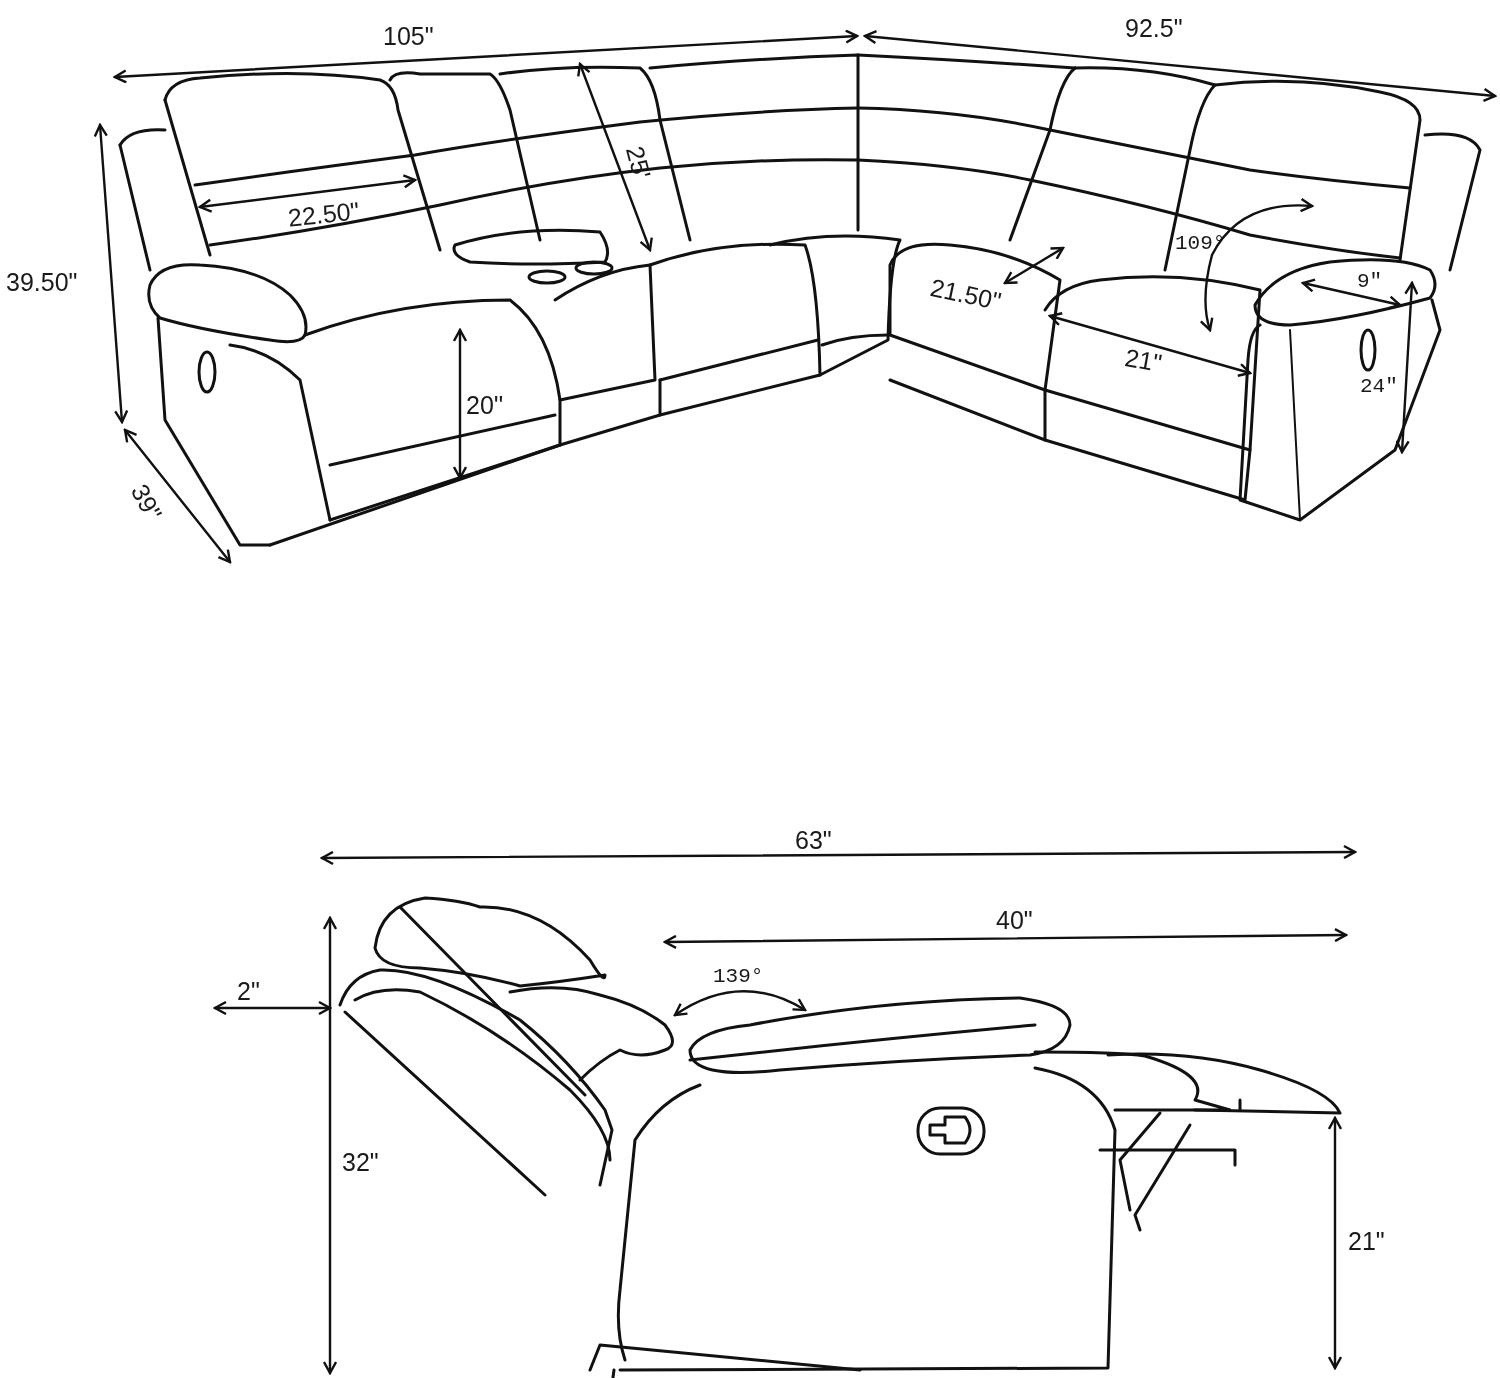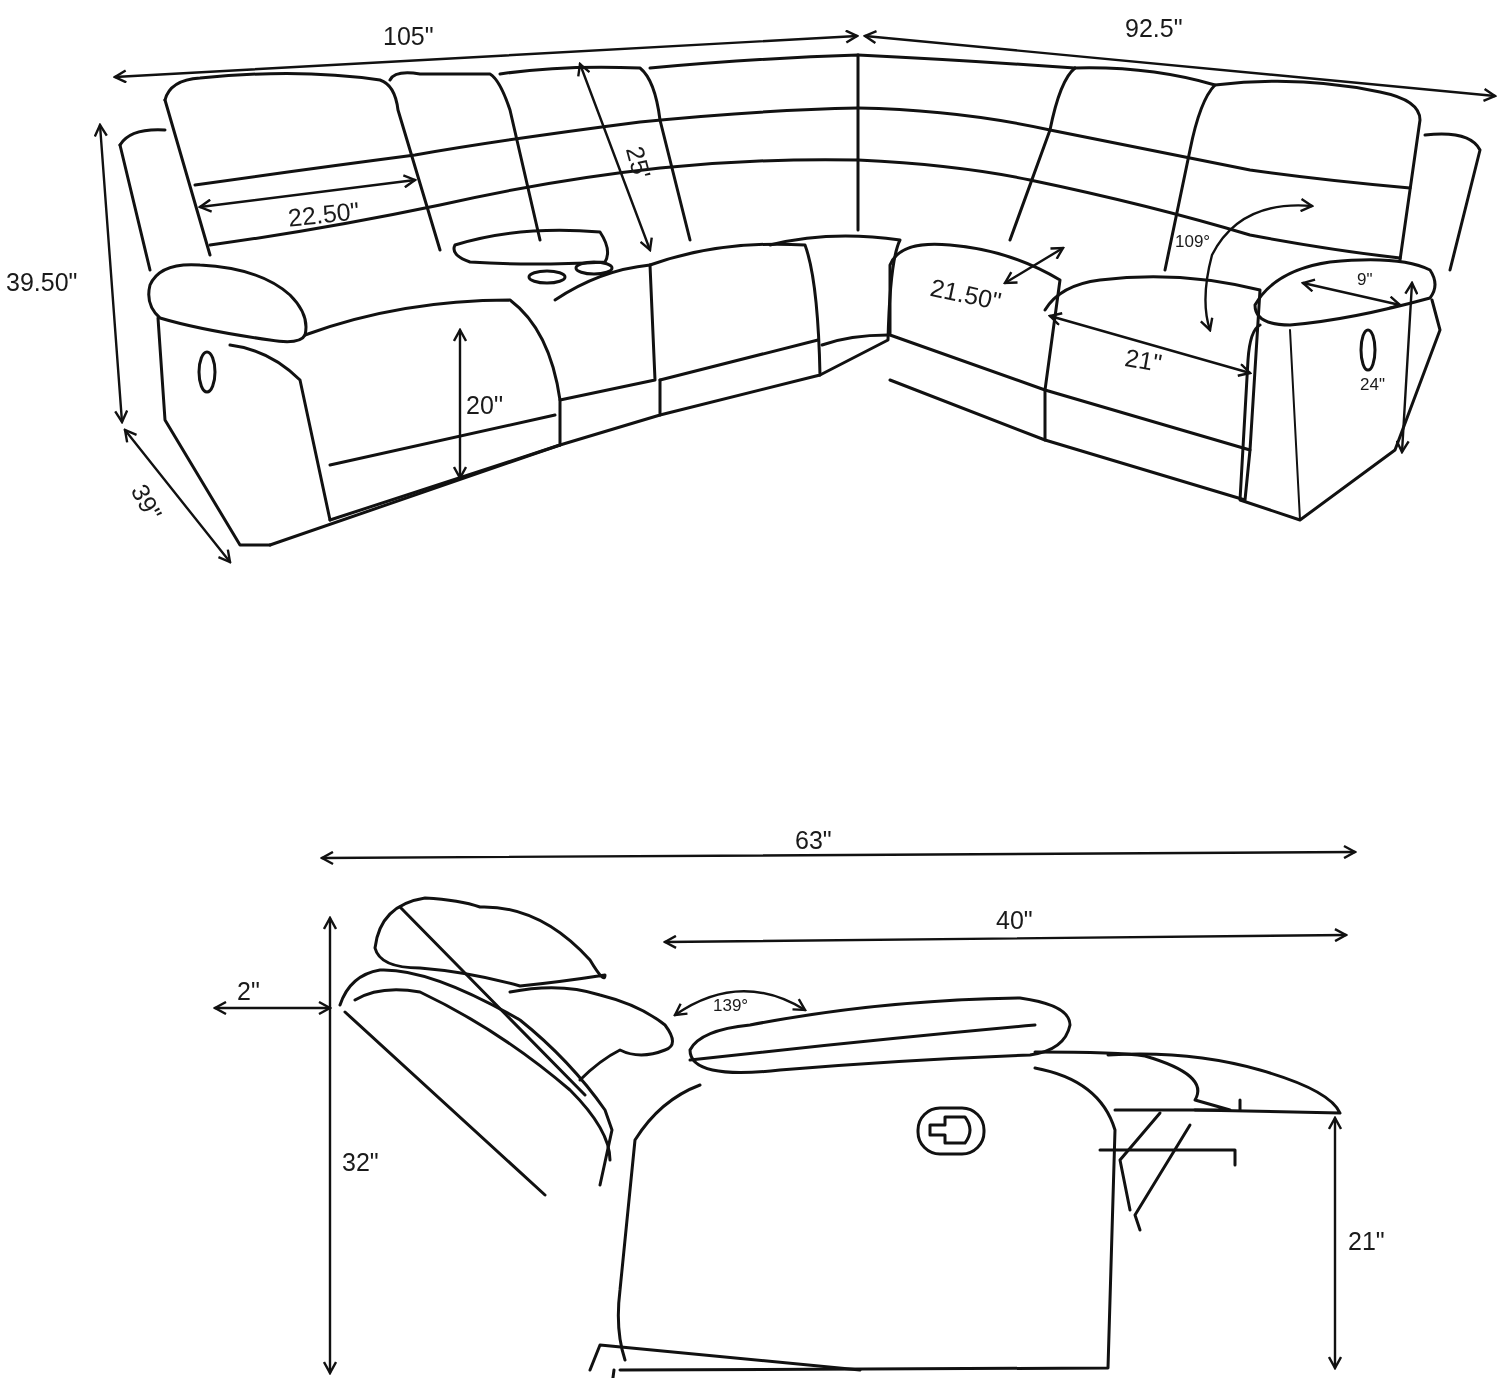--- a/index.html
+++ b/index.html
@@ -3,21 +3,21 @@
 <meta charset="utf-8">
 <style>
   html, body { margin: 0; padding: 0; background: #ffffff; }
   body { width: 1500px; height: 1378px; position: relative; overflow: hidden;
          font-family: "Liberation Sans", sans-serif; color: #1a1a1a; }
   svg.drawing { position: absolute; left: 0; top: 0; }
   .ln { fill: none; stroke: #111; stroke-width: 3; stroke-linecap: round; stroke-linejoin: round; }
   .thin { fill: none; stroke: #111; stroke-width: 2; stroke-linecap: round; stroke-linejoin: round; }
   .dim { fill: none; stroke: #111; stroke-width: 2.4; stroke-linecap: round; stroke-linejoin: round; }
   .lbl { position: absolute; font-size: 25px; white-space: nowrap; color: #1a1a1a; }
-  .lbl.sm { font-size: 17px; }
+  .lbl.sm { font-size: 21px; font-family: Liberation Mono, monospace; }
 </style>
 </head>
 <body>
 
 <svg class="drawing" width="1500" height="1378" viewBox="0 0 1500 1378">
   <defs>
     <marker id="ah" markerWidth="14" markerHeight="14" refX="12" refY="7" orient="auto-start-reverse" markerUnits="userSpaceOnUse">
       <path d="M1,1 L12,7 L1,13" fill="none" stroke="#111" stroke-width="2.4"></path>
     </marker>
   </defs>
@@ -142,15 +142,15 @@
 <span class="lbl" style="left:466px;top:391px;">20''</span>
 <span class="lbl" style="left:930px;top:280px;transform:rotate(12deg);">21.50"</span>
 <span class="lbl" style="left:1125px;top:346px;transform:rotate(10deg);">21"</span>
 <span class="lbl sm" style="left:1175px;top:232px;">109°</span>
 <span class="lbl sm" style="left:1357px;top:270px;">9"</span>
 <span class="lbl sm" style="left:1360px;top:375px;">24"</span>
 
 <span class="lbl" style="left:795px;top:826px;">63"</span>
 <span class="lbl" style="left:996px;top:906px;">40"</span>
 <span class="lbl" style="left:237px;top:977px;">2"</span>
-<span class="lbl sm" style="left:713px;top:996px;">139°</span>
+<span class="lbl sm" style="left:713px;top:965px;">139°</span>
 <span class="lbl" style="left:342px;top:1148px;">32"</span>
 <span class="lbl" style="left:1348px;top:1227px;">21"</span>
 
 </body></html>

